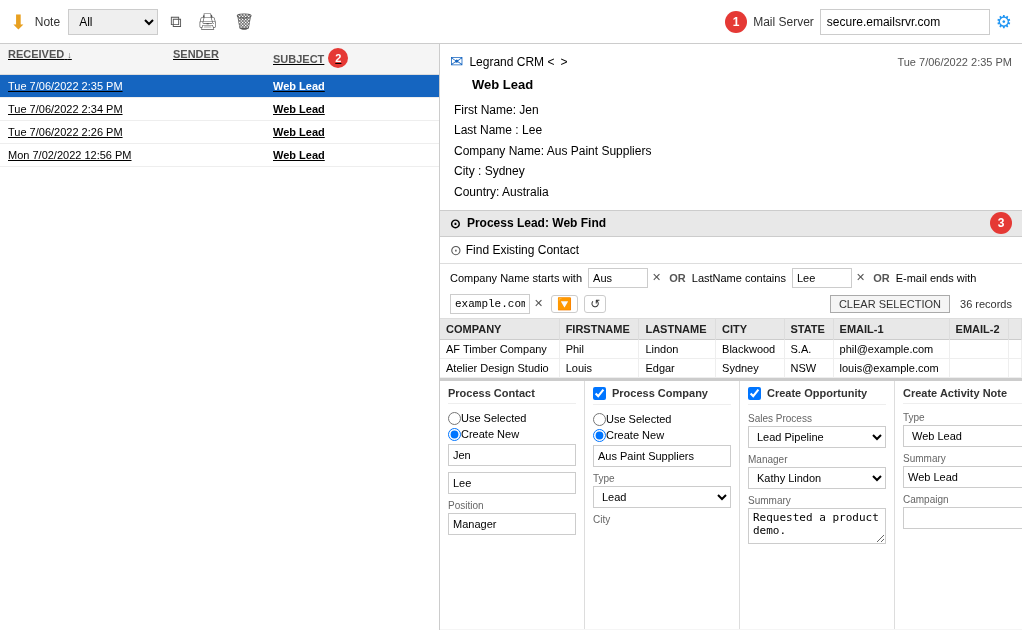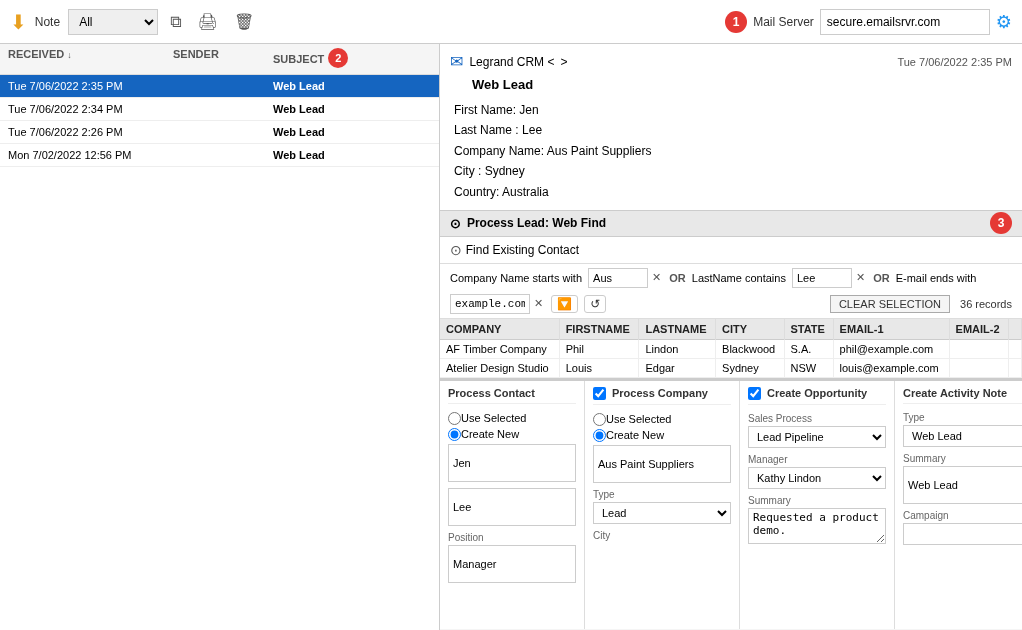--- a/index.html
+++ b/index.html
@@ -70,20 +70,21 @@
       height: calc(630px - 44px);
     }
 
     
     .email-list-panel {
       width: 440px;
       border-right: 1px solid #ccc;
       background: #fff;
       display: flex;
       flex-direction: column;
+      text-decoration: underline;
     }
     .email-list-header {
       display: flex;
       background: #f5f5f5;
       border-bottom: 1px solid #ddd;
       padding: 4px 8px;
       font-size: 11px;
       font-weight: bold;
       color: #555;
     }
@@ -276,21 +277,21 @@
       margin-bottom: 8px;
       border-bottom: 1px solid #eee;
       padding-bottom: 4px;
     }
     .process-col-header input[type=checkbox] { margin-right: 2px; }
     .form-group { margin-bottom: 6px; }
     .form-label { font-size: 10px; color: #666; margin-bottom: 2px; }
     .radio-row { display: flex; align-items: center; gap: 0; margin-bottom: 3px; font-size: 11px; }
     .form-input {
       border: 1px solid #ccc;
-      padding: 18px 4px;
+      padding: 2px 4px;
       width: 100%;
       font-size: 11px;
       height: 22px;
     }
     .form-select {
       border: 1px solid #ccc;
       padding: 2px 4px;
       width: 100%;
       font-size: 11px;
       height: 22px;

